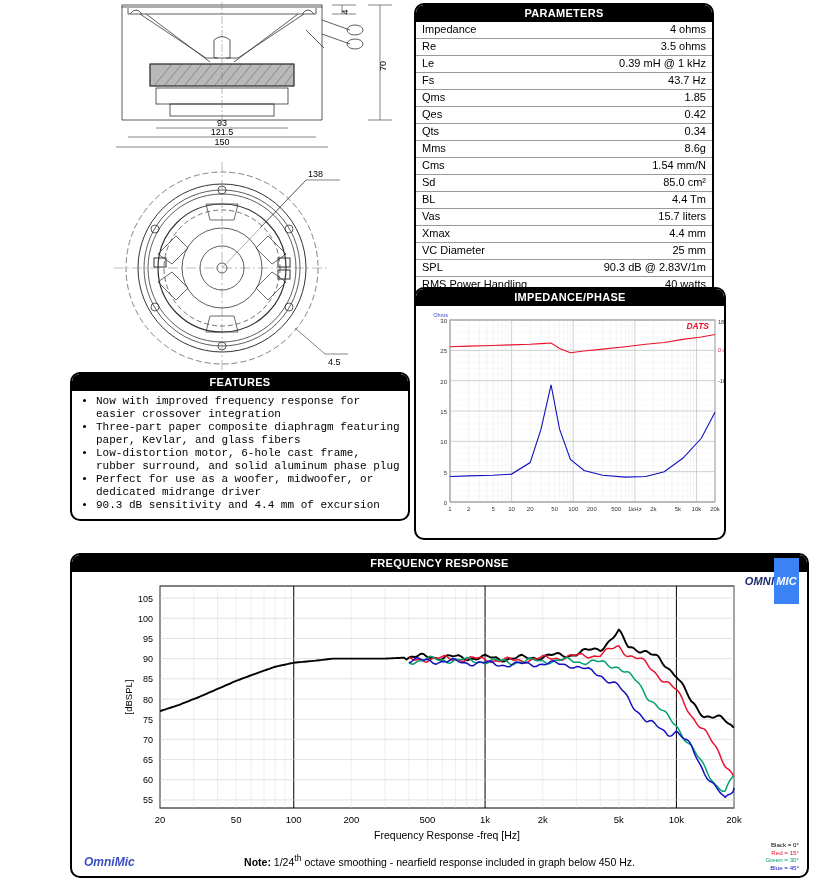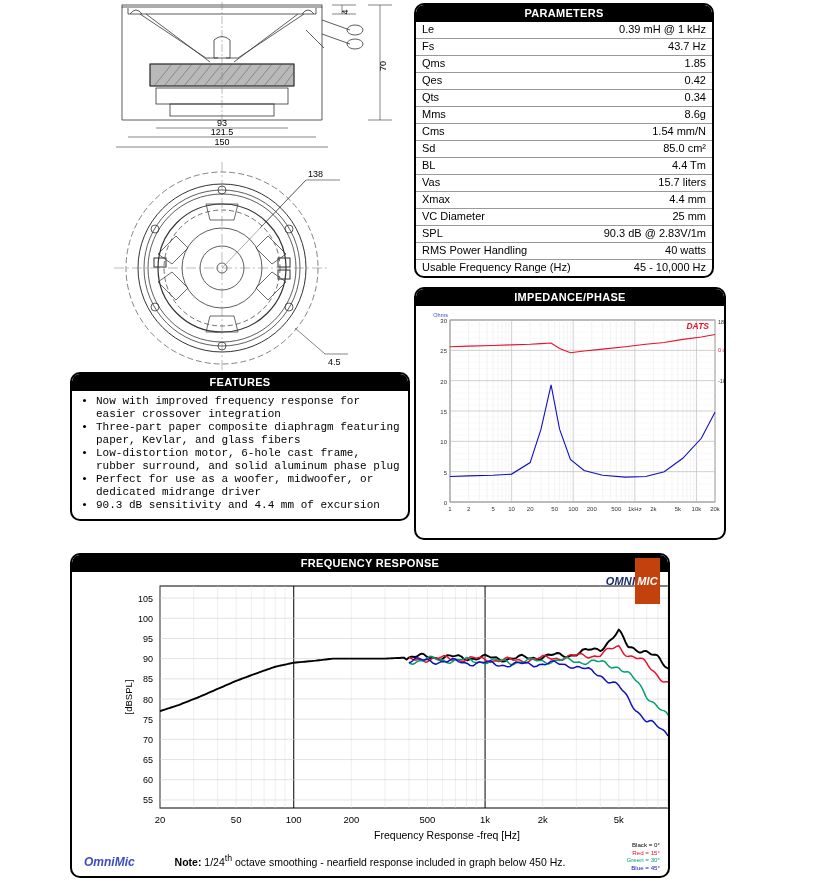--- a/index.html
+++ b/index.html
@@ -50,29 +50,29 @@
   #features { left: 70px; top: 372px; width: 340px; }
   #features .body { padding: 4px 6px 6px 4px; }
   #features ul { margin: 0; padding-left: 20px; font-family: Liberation Mono, monospace; }
   #features li { margin: 0 0 1px 0; line-height: 12.5px; font-size: 11px; }
 
   
   #imp { left: 414px; top: 287px; width: 312px; height: 253px; }
   #imp .plotwrap { position: relative; height: 228px; }
 
   
-  #fr { left: 70px; top: 553px; width: 600px; height: 325px; }
+  #fr { left: 70px; top: 553px; width: 739px; height: 325px; }
   #fr .plotwrap { position: relative; height: 303px; }
   .omnimic-badge {
     position:absolute; right: 8px; top: 3px;
     font-size: 11px; font-weight: bold; font-style: italic;
     letter-spacing: .2px;
   }
   .omnimic-badge .a { color:#1b2a6b;padding-left:10px; }
-  .omnimic-badge .b { background:#c2410c; color:#fff; padding: 17px 2px; }
+  .omnimic-badge .b { background:#3b82f6; color:#fff; padding: 17px 2px; }
   .omnimic-foot {
     position:absolute; left: 12px; bottom: 6px;
     color:#3b4cc0; font-style: italic; font-weight: bold; font-size: 12px;
   }
   .note {
     position: absolute; left: 0; right: 0; bottom: 8px;
     text-align: center; font-size: 10.5px;
   }
   .note b { font-weight: bold; }
   .legend {
@@ -208,20 +208,28 @@
       <text x="198" y="19">138</text>
       <text x="218" y="207">4.5</text>
     </g>
   </svg>
 </div>
 
 <div class="panel card" id="params">
   <div class="card-head">PARAMETERS</div>
   <table class="params">
     <tbody id="params-body">
+        <tr>
+          <td class="n">Impedance</td>
+          <td class="v">4 ohms</td>
+        </tr>
+        <tr>
+          <td class="n">Re</td>
+          <td class="v">3.5 ohms</td>
+        </tr>
         <tr>
           <td class="n">Le</td>
           <td class="v">0.39 mH @ 1 kHz</td>
         </tr>
         <tr>
           <td class="n">Fs</td>
           <td class="v">43.7 Hz</td>
         </tr>
         <tr>
           <td class="n">Qms</td>

